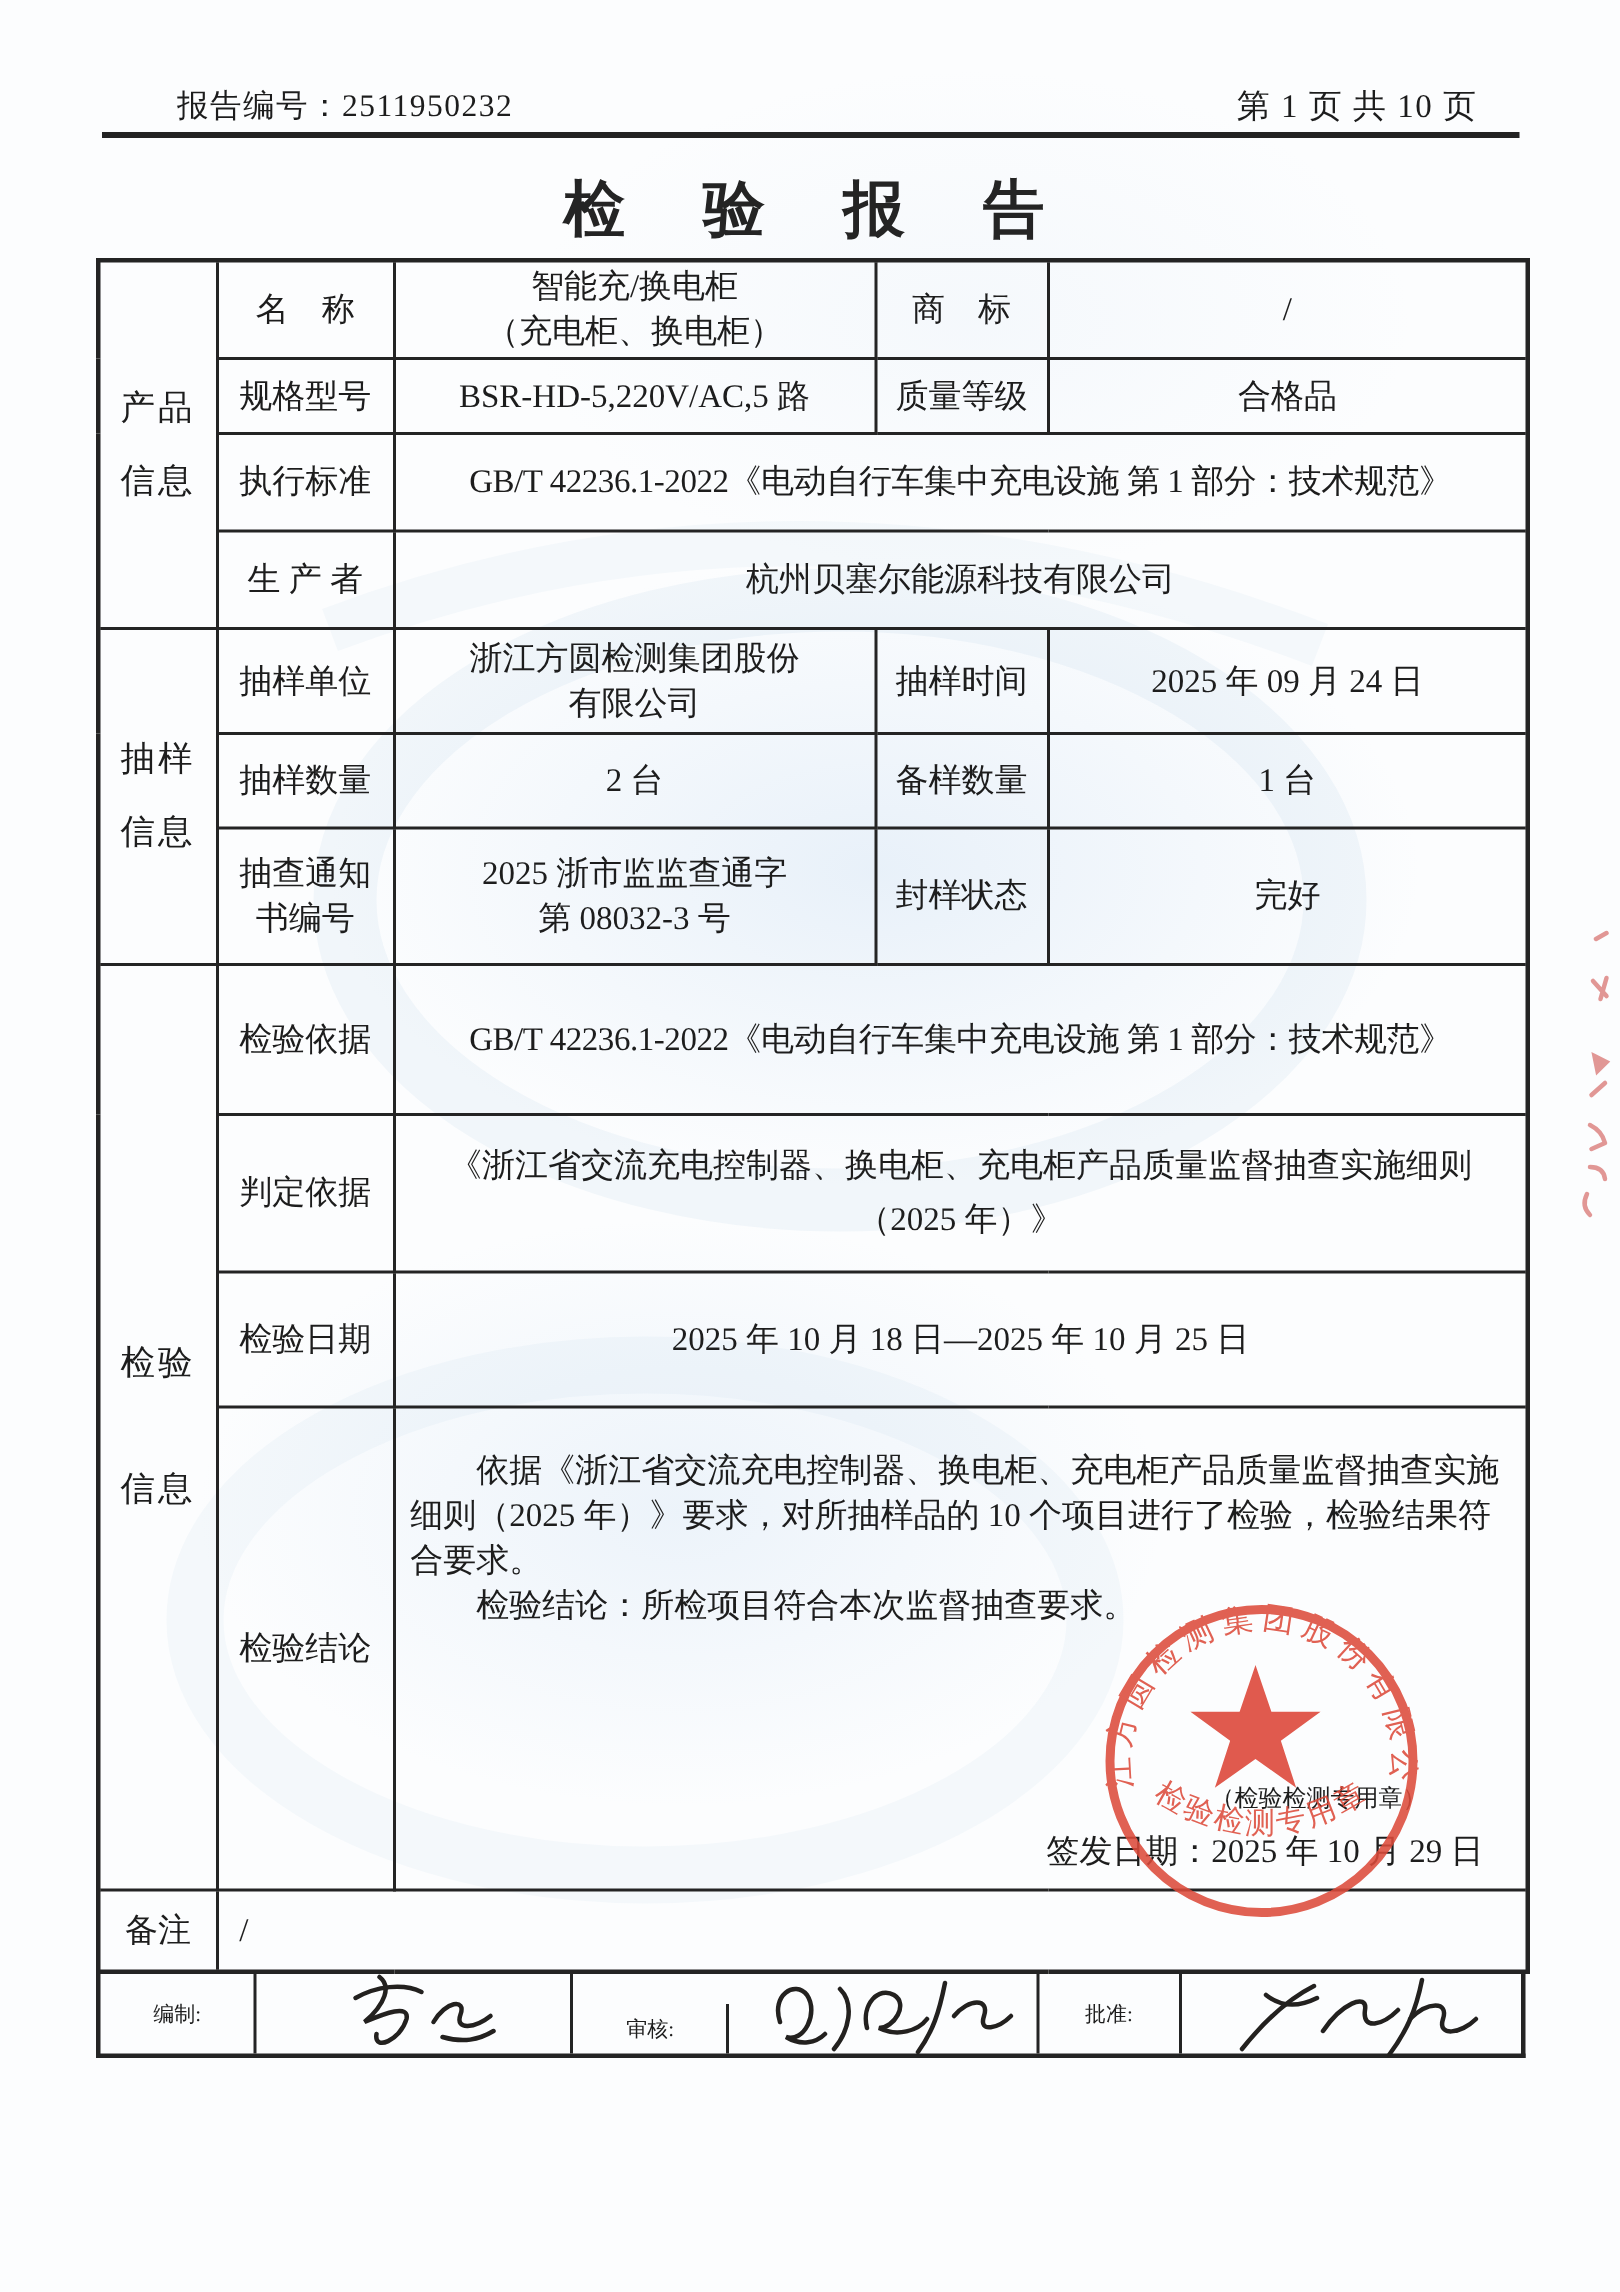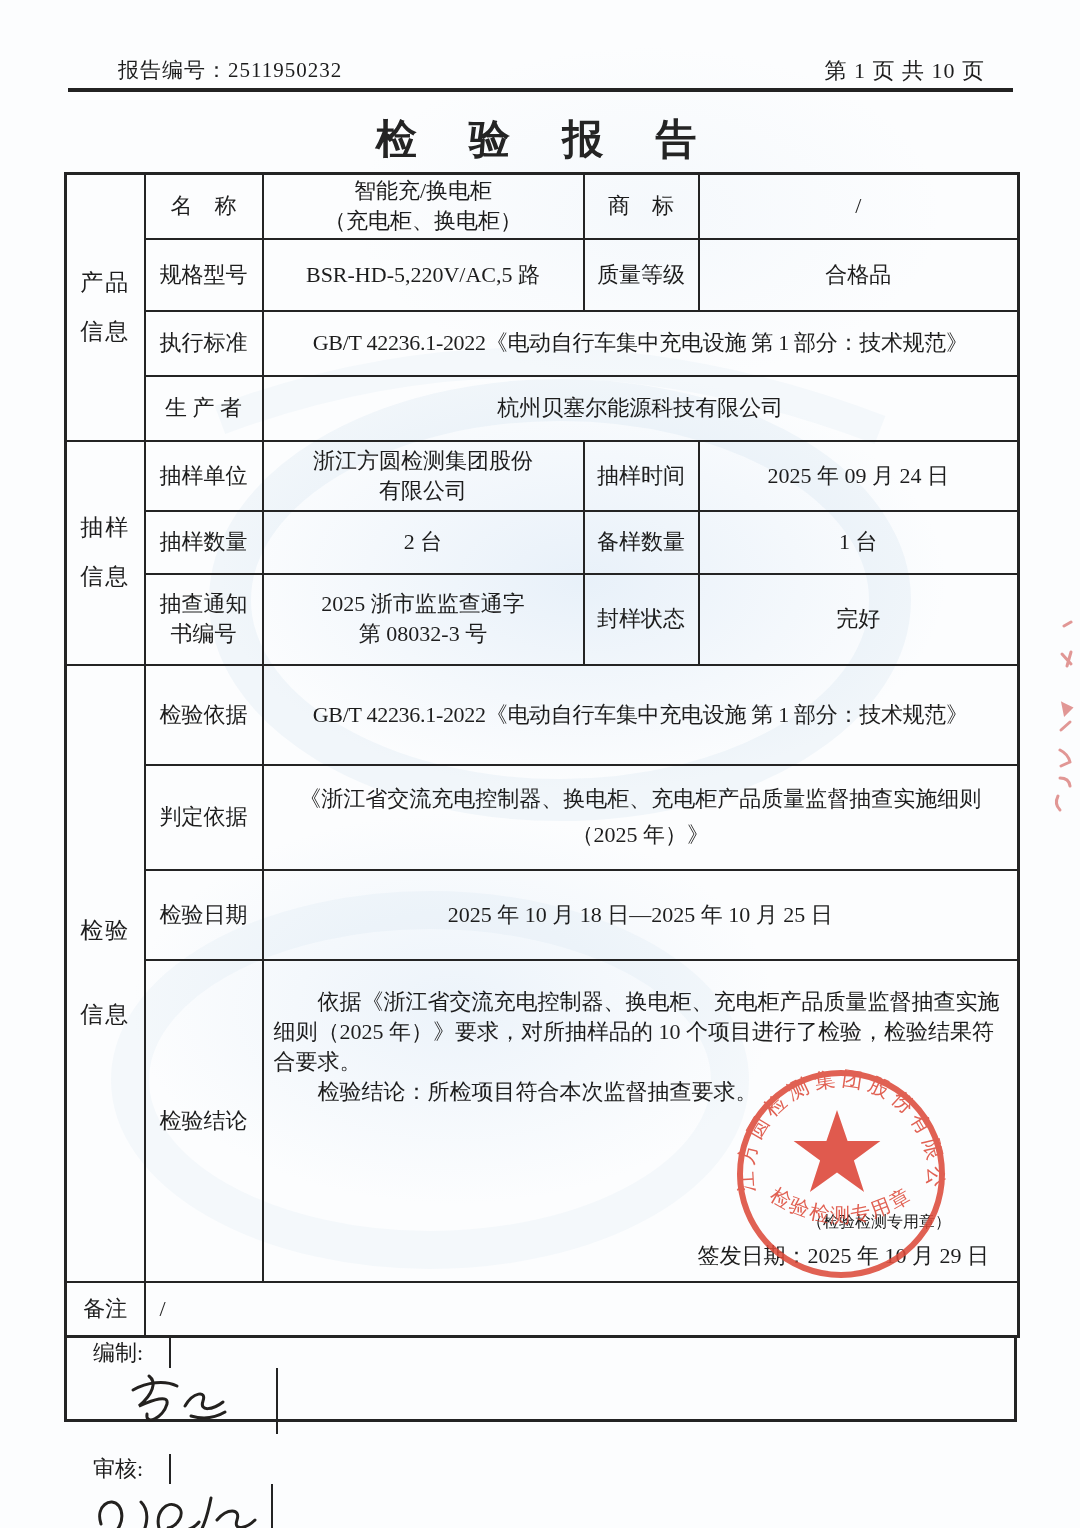--- a/index.html
+++ b/index.html
@@ -35,22 +35,22 @@
   .sec-cell{font-size:23px;letter-spacing:2px;}
   .nowrap{white-space:nowrap;letter-spacing:-0.3px;}
   .line{display:block;}
   .concl-cell{position:relative;text-align:left !important;vertical-align:top !important;
     padding:26px 14px 0 10px !important;line-height:35px;}
   .concl-cell p{margin:0;text-indent:2em;}
   .stamp-note{position:absolute;right:66px;bottom:44px;font-size:16px;}
   .issue-date{position:absolute;right:28px;bottom:10px;font-size:22px;}
   .remark-val{text-align:left !important;padding-left:14px !important;}
   .sig-row{
-    display:flex;width:953px;box-sizing:border-box;height:84px;
-    border:3px solid #242424;border-top:none;font-size:22px;flex-direction:column;
+    display:flex;width:953px;box-sizing:border-box;height:56px;
+    border:3px solid #242424;border-top:none;font-size:14px;
   }
   .sig-row .cell{display:flex;align-items:center;justify-content:center;
     border-right:2px solid #242424;box-sizing:border-box;}
   .sig-row .cell:last-child{border-right:none;}
   .w1{width:11.0%;} .w2{width:22.3%;} .w3{width:11.0%;margin-top:20px;}
   .w4{width:21.8%;} .w5{width:10.0%;} .w6{flex:1;}
   .sig-svg{display:block;}
   .stamp{position:absolute;left:719px;top:1052px;width:244px;height:244px;opacity:.87;}
   .bleed{position:absolute;left:1048px;top:608px;width:30px;height:215px;opacity:.55;}
   .watermark{position:absolute;left:0;top:0;width:1080px;height:1528px;pointer-events:none;}
@@ -89,21 +89,21 @@
           </div>
         </td>
         <td>名　称</td>
         <td>
           <span class="line">智能充/换电柜</span>
           <span class="line">（充电柜、换电柜）</span>
         </td>
         <td>商　标</td>
         <td>/</td>
       </tr>
-      <tr style="height:72px">
+      <tr style="height:50px">
         <td>规格型号</td>
         <td>BSR-HD-5,220V/AC,5 路</td>
         <td>质量等级</td>
         <td>合格品</td>
       </tr>
       <tr style="height:65px">
         <td>执行标准</td>
         <td colspan="3" class="nowrap">GB/T 42236.1-2022《电动自行车集中充电设施 第 1 部分：技术规范》</td>
       </tr>
       <tr style="height:65px">

